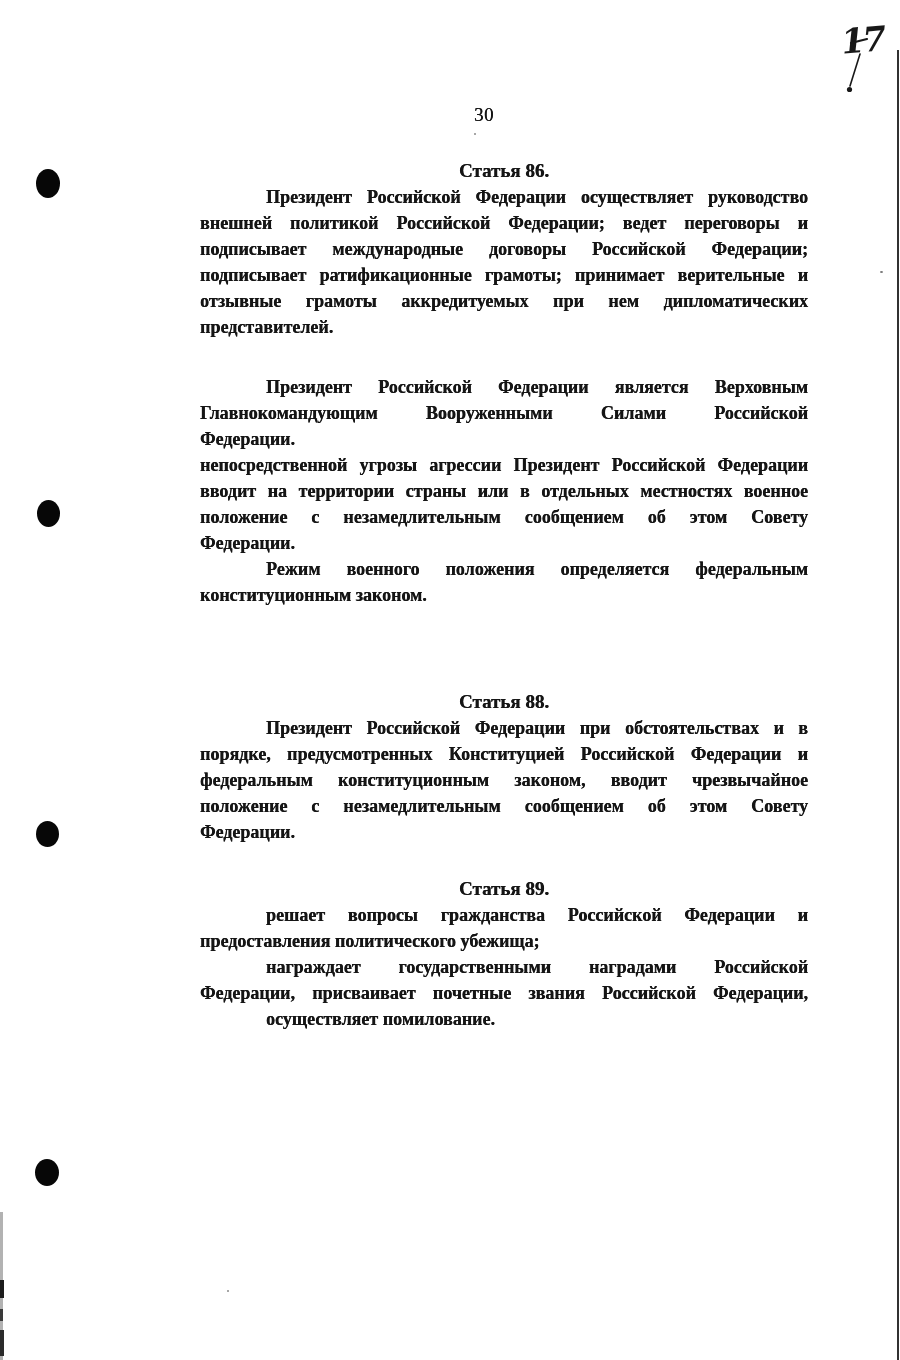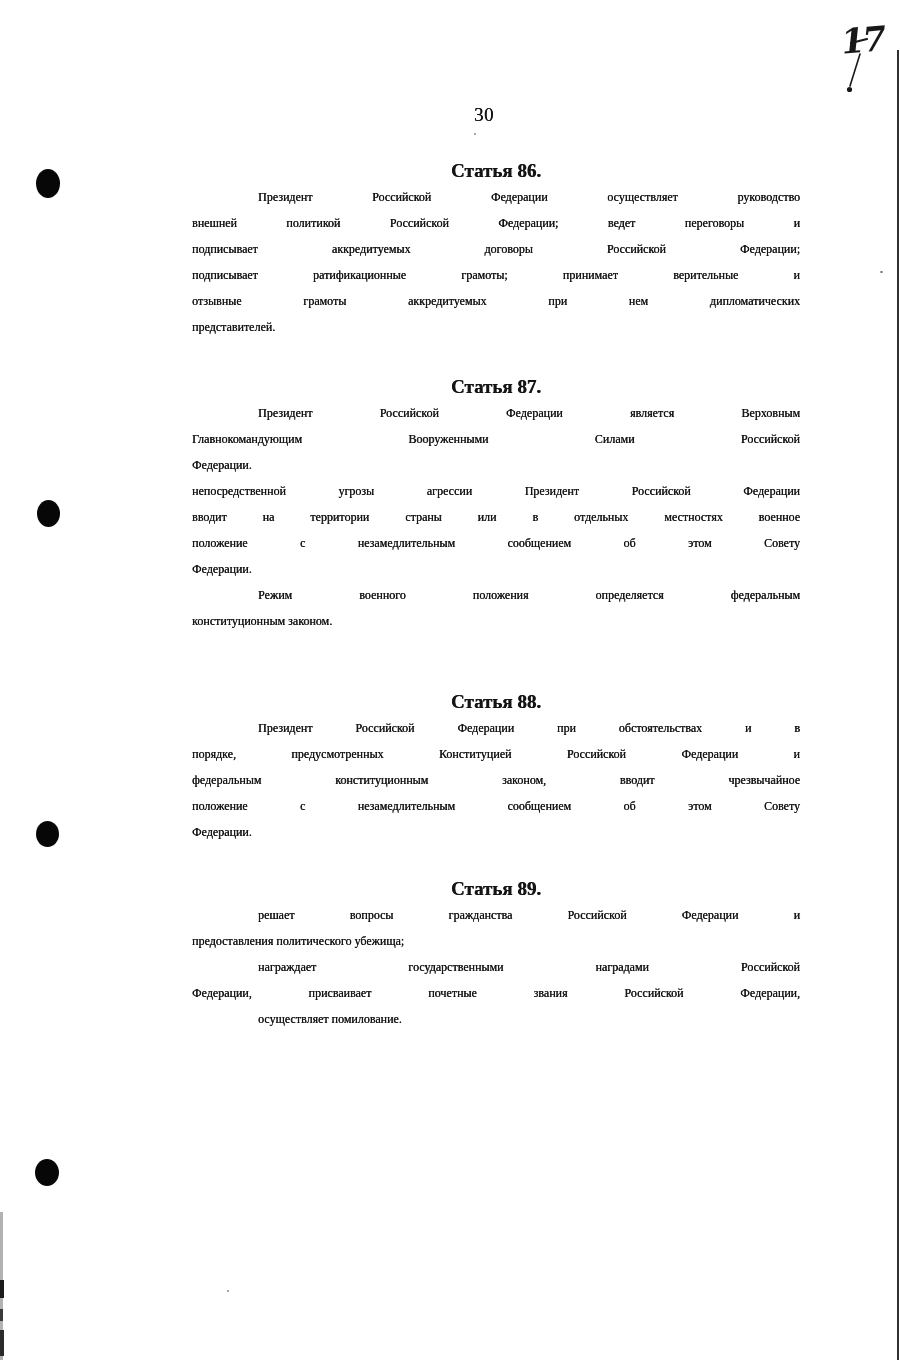--- a/index.html
+++ b/index.html
@@ -4,28 +4,29 @@
 <style>
   html,body{margin:0;padding:0;background:#ffffff;}
   .page{
     position:relative;width:900px;height:1360px;background:#ffffff;overflow:hidden;
     font-family:"Liberation Serif","DejaVu Serif",serif;color:#151515;
   }
   .page-number{
     position:absolute;left:180px;top:104px;width:608px;text-align:center;
     font-size:19px;letter-spacing:.5px;text-shadow:.3px 0 0 currentColor;
   }
-  .article{position:absolute;left:192px;width:608px;}
+  .article{position:absolute;left:200px;width:608px;}
   .article-heading{
     font-size:19px;font-weight:bold;text-align:center;line-height:26px;
     text-shadow:.3px 0 0 currentColor;
   }
   .doc-line{
-    font-size:12px;line-height:26px;text-align:justify;text-align-last:justify;
+    font-size:18px;line-height:26px;text-align:justify;text-align-last:justify;
     text-shadow:.3px 0 0 currentColor;
+    font-weight:bold;
   }
   .doc-line.para-start{text-indent:66px;}
   .doc-line.para-end{text-align:right;text-align-last:left;}
   
   .hw-note{
     position:absolute;left:841px;top:20px;font-family:"DejaVu Serif",serif;
     font-size:34px;font-style:italic;font-weight:bold;letter-spacing:-2px;
     transform:rotate(-5deg);color:#181818;
   }
   .hw-overlay{position:absolute;left:836px;top:16px;}
@@ -59,27 +60,26 @@
     <path d="M15,27 L31,23" stroke="#181818" stroke-width="2.2" fill="none" stroke-linecap="round"></path>
     <path d="M24,38 L14,70" stroke="#181818" stroke-width="1.6" fill="none" stroke-linecap="round"></path>
     <circle cx="13.5" cy="73.5" r="2.6" fill="#181818"></circle>
   </svg>
 
   <main id="articles">
       <section class="article" style="top: 158px;">
         <div class="article-heading">Статья 86.</div>
         <div class="doc-line para-start">Президент Российской Федерации осуществляет руководство</div>
         <div class="doc-line">внешней политикой Российской Федерации; ведет переговоры и</div>
-        <div class="doc-line">подписывает аккредитуемых договоры Российской Федерации;</div>
+        <div class="doc-line">подписывает международные договоры Российской Федерации;</div>
         <div class="doc-line">подписывает ратификационные грамоты; принимает верительные и</div>
         <div class="doc-line">отзывные грамоты аккредитуемых при нем дипломатических</div>
         <div class="doc-line para-end">представителей.</div>
       </section>
       <section class="article" style="top: 374px;">
-        <div class="article-heading">Статья 87.</div>
         <div class="doc-line para-start">Президент Российской Федерации является Верховным</div>
         <div class="doc-line">Главнокомандующим Вооруженными Силами Российской</div>
         <div class="doc-line para-end">Федерации.</div>
         <div class="doc-line">непосредственной угрозы агрессии Президент Российской Федерации</div>
         <div class="doc-line">вводит на территории страны или в отдельных местностях военное</div>
         <div class="doc-line">положение с незамедлительным сообщением об этом Совету</div>
         <div class="doc-line para-end">Федерации.</div>
         <div class="doc-line para-start">Режим военного положения определяется федеральным</div>
         <div class="doc-line para-end">конституционным законом.</div>
       </section>

